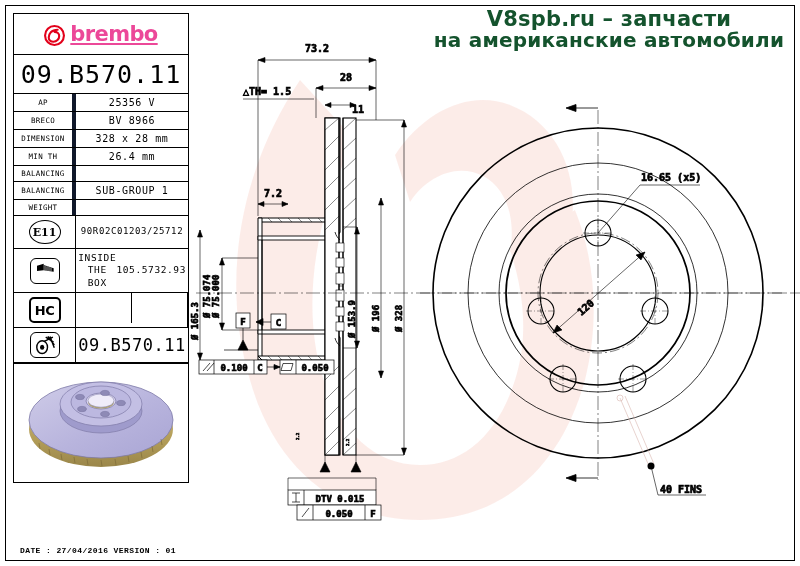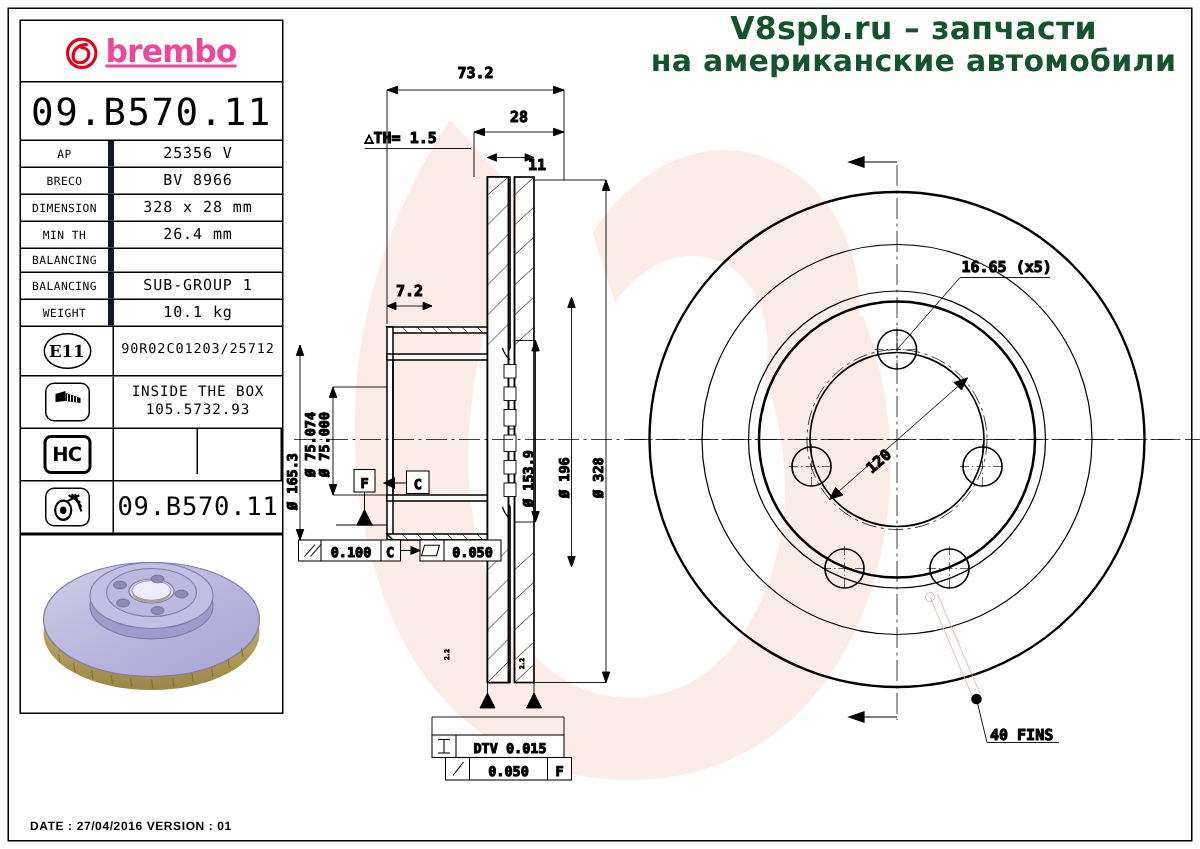--- a/index.html
+++ b/index.html
@@ -72,21 +72,21 @@
   }
   .badge-hc{
     width:28px;height:22px;border:2px solid #000;border-radius:5px;
     display:flex;align-items:center;justify-content:center;
     font-family:"DejaVu Sans","Liberation Sans",sans-serif;font-weight:bold;font-size:13px;letter-spacing:-.5px;
   }
   .badge-box{width:28px;height:24px;border:1.6px solid #000;border-radius:6px;display:flex;align-items:center;justify-content:center;}
 
   .date-line{
     position:absolute;left:20px;top:546px;font-size:8px;letter-spacing:.4px;z-index:20;
-    font-family:Liberation Sans, sans-serif;font-weight:bold;
+    font-family:Liberation Mono, monospace;font-weight:bold;
   }
 
   
   .draw{position:absolute;left:0;top:0;width:800px;height:566px;z-index:15;}
 
   .dimtxt{font-family:"DejaVu Sans Mono","Liberation Mono",monospace;font-size:10px;fill:#000;font-weight:bold;}
   .dimtxt-s{font-family:"DejaVu Sans Mono","Liberation Mono",monospace;font-size:9px;fill:#000;font-weight:bold;}
   .dimtxt-xs{font-family:"DejaVu Sans Mono","Liberation Mono",monospace;font-size:4px;fill:#000;}
 </style>
 </head>
@@ -144,21 +144,20 @@
     </div>
     <div class="row">
       <div class="cell-l">BALANCING</div>
     </div>
     <div class="row">
       <div class="cell-l">BALANCING</div>
       <div class="cell-r">SUB-GROUP 1</div>
     </div>
     <div class="row">
       <div class="cell-l">WEIGHT</div>
-      <div class="cell-r">10.1 kg</div>
     </div>
 
     <div class="row">
       <div class="icon-cell">
         <div class="badge-e11">E11</div>
       </div>
       <div class="cell-r" style="flex-direction:row;line-height:1.25;font-size:9px;">
         <div>90R</div>
         <div>02C01203/25712</div>
       </div>
@@ -172,21 +171,21 @@
             <path d="M13 4 L28 9 L28 14 L13 12 Z" fill="#000"></path>
             <g stroke="#fff" stroke-width="1">
               <line x1="15" y1="5" x2="15" y2="12"></line>
               <line x1="18" y1="6" x2="18" y2="12.5"></line>
               <line x1="21" y1="7" x2="21" y2="13"></line>
               <line x1="24" y1="8" x2="24" y2="13.5"></line>
             </g>
           </svg>
         </div>
       </div>
-      <div class="cell-r" style="flex-direction:column;line-height:1.3;font-size:9.5px;">
+      <div class="cell-r" style="line-height:1.3;font-size:9.5px;">
         <div>INSIDE THE BOX</div>
         <div>105.5732.93</div>
       </div>
     </div>
 
     <div class="row hc-row">
       <div class="icon-cell">
         <div class="badge-hc">HC</div>
       </div>
       <div class="cell-r" style="height:30px;"></div>

